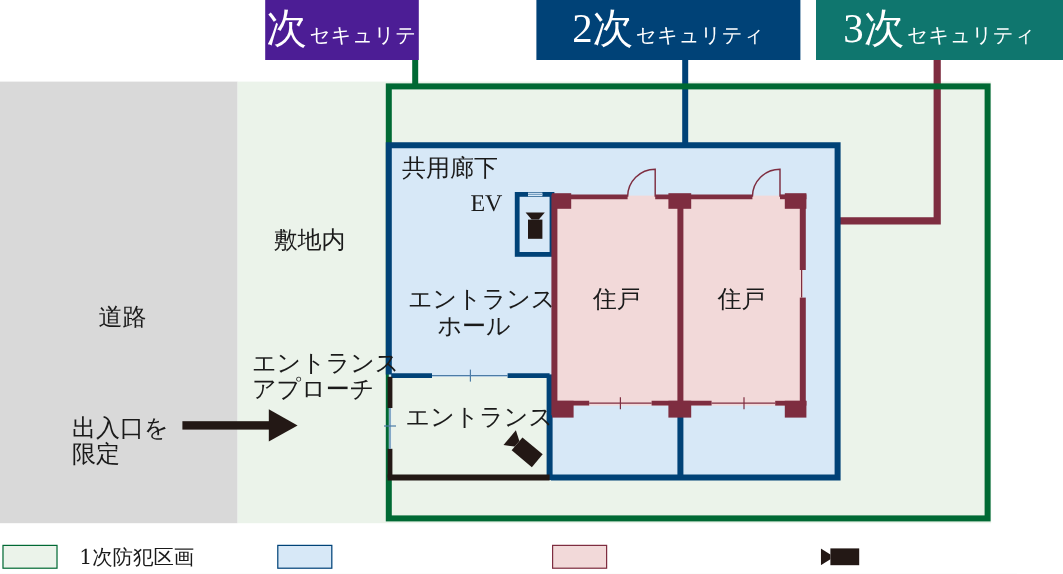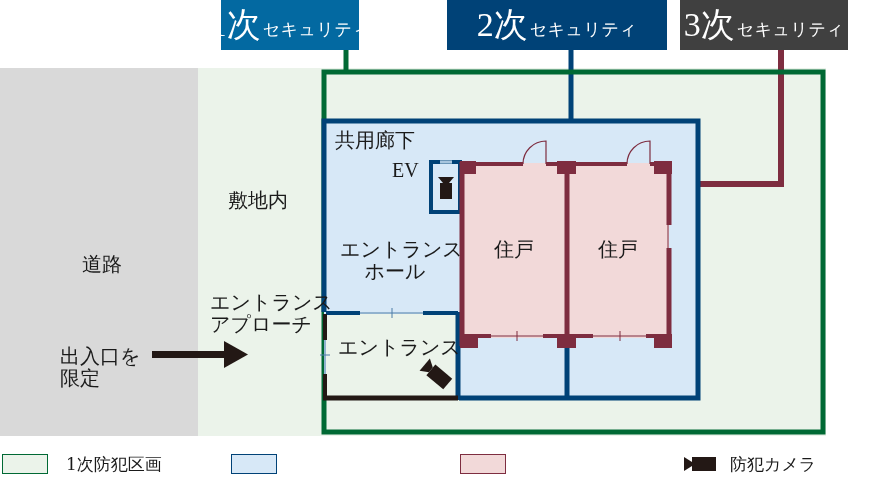--- a/index.html
+++ b/index.html
@@ -90,29 +90,29 @@
     <polygon points="-16,-8 -16,8 -8,3 -8,-3" fill="#231815"></polygon>
     <rect x="-8" y="-7" width="22" height="14" fill="#231815"></rect>
   </g>
 
   <g>
     <rect x="152" y="351" width="75" height="7" fill="#231815"></rect>
     <polygon points="224,341 248,354.5 224,368" fill="#231815"></polygon>
   </g>
 </svg>
 
-<div class="hdr" style="left:221px;width:138px;background:#0369a1;">
+<div class="hdr" style="left:221px;width:128px;background:#4c1d95;">
   <span class="num">1次</span>
   <span class="kata">セキュリティ</span>
 </div>
 <div class="hdr" style="left:447px;width:220px;background:#004277;">
   <span class="num">2次</span>
   <span class="kata">セキュリティ</span>
 </div>
-<div class="hdr" style="left:680px;width:168px;background:#404040;">
+<div class="hdr" style="left:680px;width:206px;background:#0f766e;">
   <span class="num">3次</span>
   <span class="kata">セキュリティ</span>
 </div>
 
 <div class="lbl" style="left:82px;top:253px;">道路</div>
 <div class="lbl" style="left:228px;top:189px;">敷地内</div>
 <div class="lbl" style="left:335px;top:129px;">共用廊下</div>
 <div class="lbl" style="left:392px;top:159px;font-family:'Liberation Serif',serif;font-size:20px;">EV</div>
 <div class="lbl lbl-c" style="left:340px;top:238px;width:110px;">
   <div>エントランス</div>
@@ -138,14 +138,13 @@
   <div class="swatch" style="background:#d7e8f7;border-color:#004277;"></div>
 </div>
 <div class="legend-item" style="left:460px;">
   <div class="swatch" style="background:#f2d9d9;border-color:#7e2d40;"></div>
 </div>
 <div class="legend-item" style="left:684px;">
   <svg width="34" height="22" viewBox="0 0 34 22" style="position:static;">
     <polygon points="0,4 0,18 8,13 8,9" fill="#231815"></polygon>
     <rect x="8" y="4" width="24" height="14" fill="#231815"></rect>
   </svg>
-  <span class="legend-text" style="margin-left:12px;">防犯カメラ</span>
 </div>
 
 </body></html>

